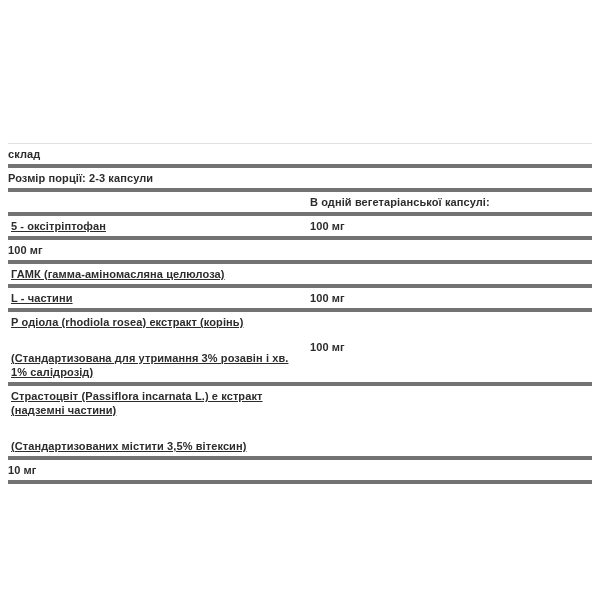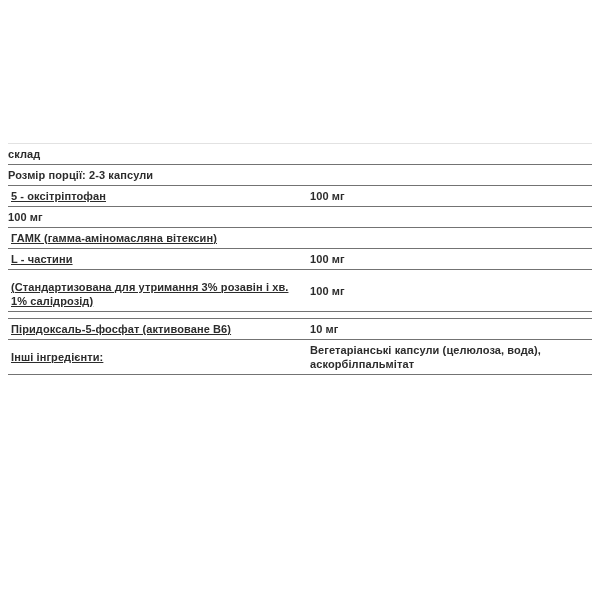--- a/index.html
+++ b/index.html
@@ -20,101 +20,105 @@
     border-top: 1px solid #e2e2e2;
     color: #2c2c2c;
     font-size: 11px;
     line-height: 14px;
     font-weight: 700;
     letter-spacing: 0.1px;
   }
   .row {
     display: flex;
     align-items: stretch;
-    border-bottom: 1px solid #737373;
+    border-bottom: 4px solid #737373;
     padding: 3px 0;
   }
   .cell-left {
     width: 302px;
     flex: 0 0 302px;
     padding-left: 3px;
     padding-right: 10px;
     text-decoration: underline;
   }
   .cell-right {
     flex: 1 1 auto;
     display: flex;
     align-items: center;
   }
   .cell-left.v-center {
     display: flex;
     align-items: center;
   }
-  .note { margin-top: 7px; }
+  .note { margin-top: 22px; }
   .fullwidth { width: 100%; flex: 1 1 auto; }
 </style>
 </head>
 <body>
 
 <div class="screen">
   <div class="facts-table">
 
     <div class="row">
       <div class="fullwidth">склад</div>
     </div>
 
     <div class="row">
       <div class="fullwidth">Розмір порції: 2-3 капсули</div>
     </div>
 
+    <div class="row">
+      <div class="cell-left"></div>
+      <div class="cell-right">
+        <span>В одній вегетаріанської капсулі:</span>
+      </div>
+    </div>
 
     <div class="row">
       <div class="cell-left">5 - оксітріптофан</div>
       <div class="cell-right">
           <span>100 мг</span>
         </div>
     </div>
 
     <div class="row">
       <div class="cell-right">
           <span>100 мг</span>
         </div>
     </div>
 
     <div class="row">
-      <div class="cell-left">ГАМК (гамма-аміномасляна вітексин)</div>
+      <div class="cell-left">ГАМК (гамма-аміномасляна целюлоза)</div>
     </div>
 
     <div class="row">
       <div class="cell-left">L - частини</div>
       <div class="cell-right">
           <span>100 мг</span>
         </div>
     </div>
 
     <div class="row">
       <div class="cell-left">
+        <div>Р одіола (rhodiola rosea) екстракт (корінь)</div>
         <div class="note">(Стандартизована для утримання 3% розавін і хв. 1% салідрозід)</div>
       </div>
       <div class="cell-right">
           <span>100 мг</span>
         </div>
     </div>
 
     <div class="row">
+      <div class="cell-left">
+        <div>Страстоцвіт (Passiflora incarnata L.) е  кстракт (надземні частини)</div>
+        <div class="note">(Стандартизованих містити 3,5% вітексин)</div>
+      </div>
     </div>
 
     <div class="row">
-      <div class="cell-left">Піридоксаль-5-фосфат (активоване В6)</div>
       <div class="cell-right">
           <span>10 мг</span>
         </div>
     </div>
 
-    <div class="row">
-      <div class="cell-left v-center">Інші інгредієнти:</div>
-      <div class="cell-right">
-          <span>Вегетаріанські капсули (целюлоза, вода), аскорбілпальмітат</span>
-        </div>
-    </div>
 
   </div>
 </div>
 
 </body></html>

